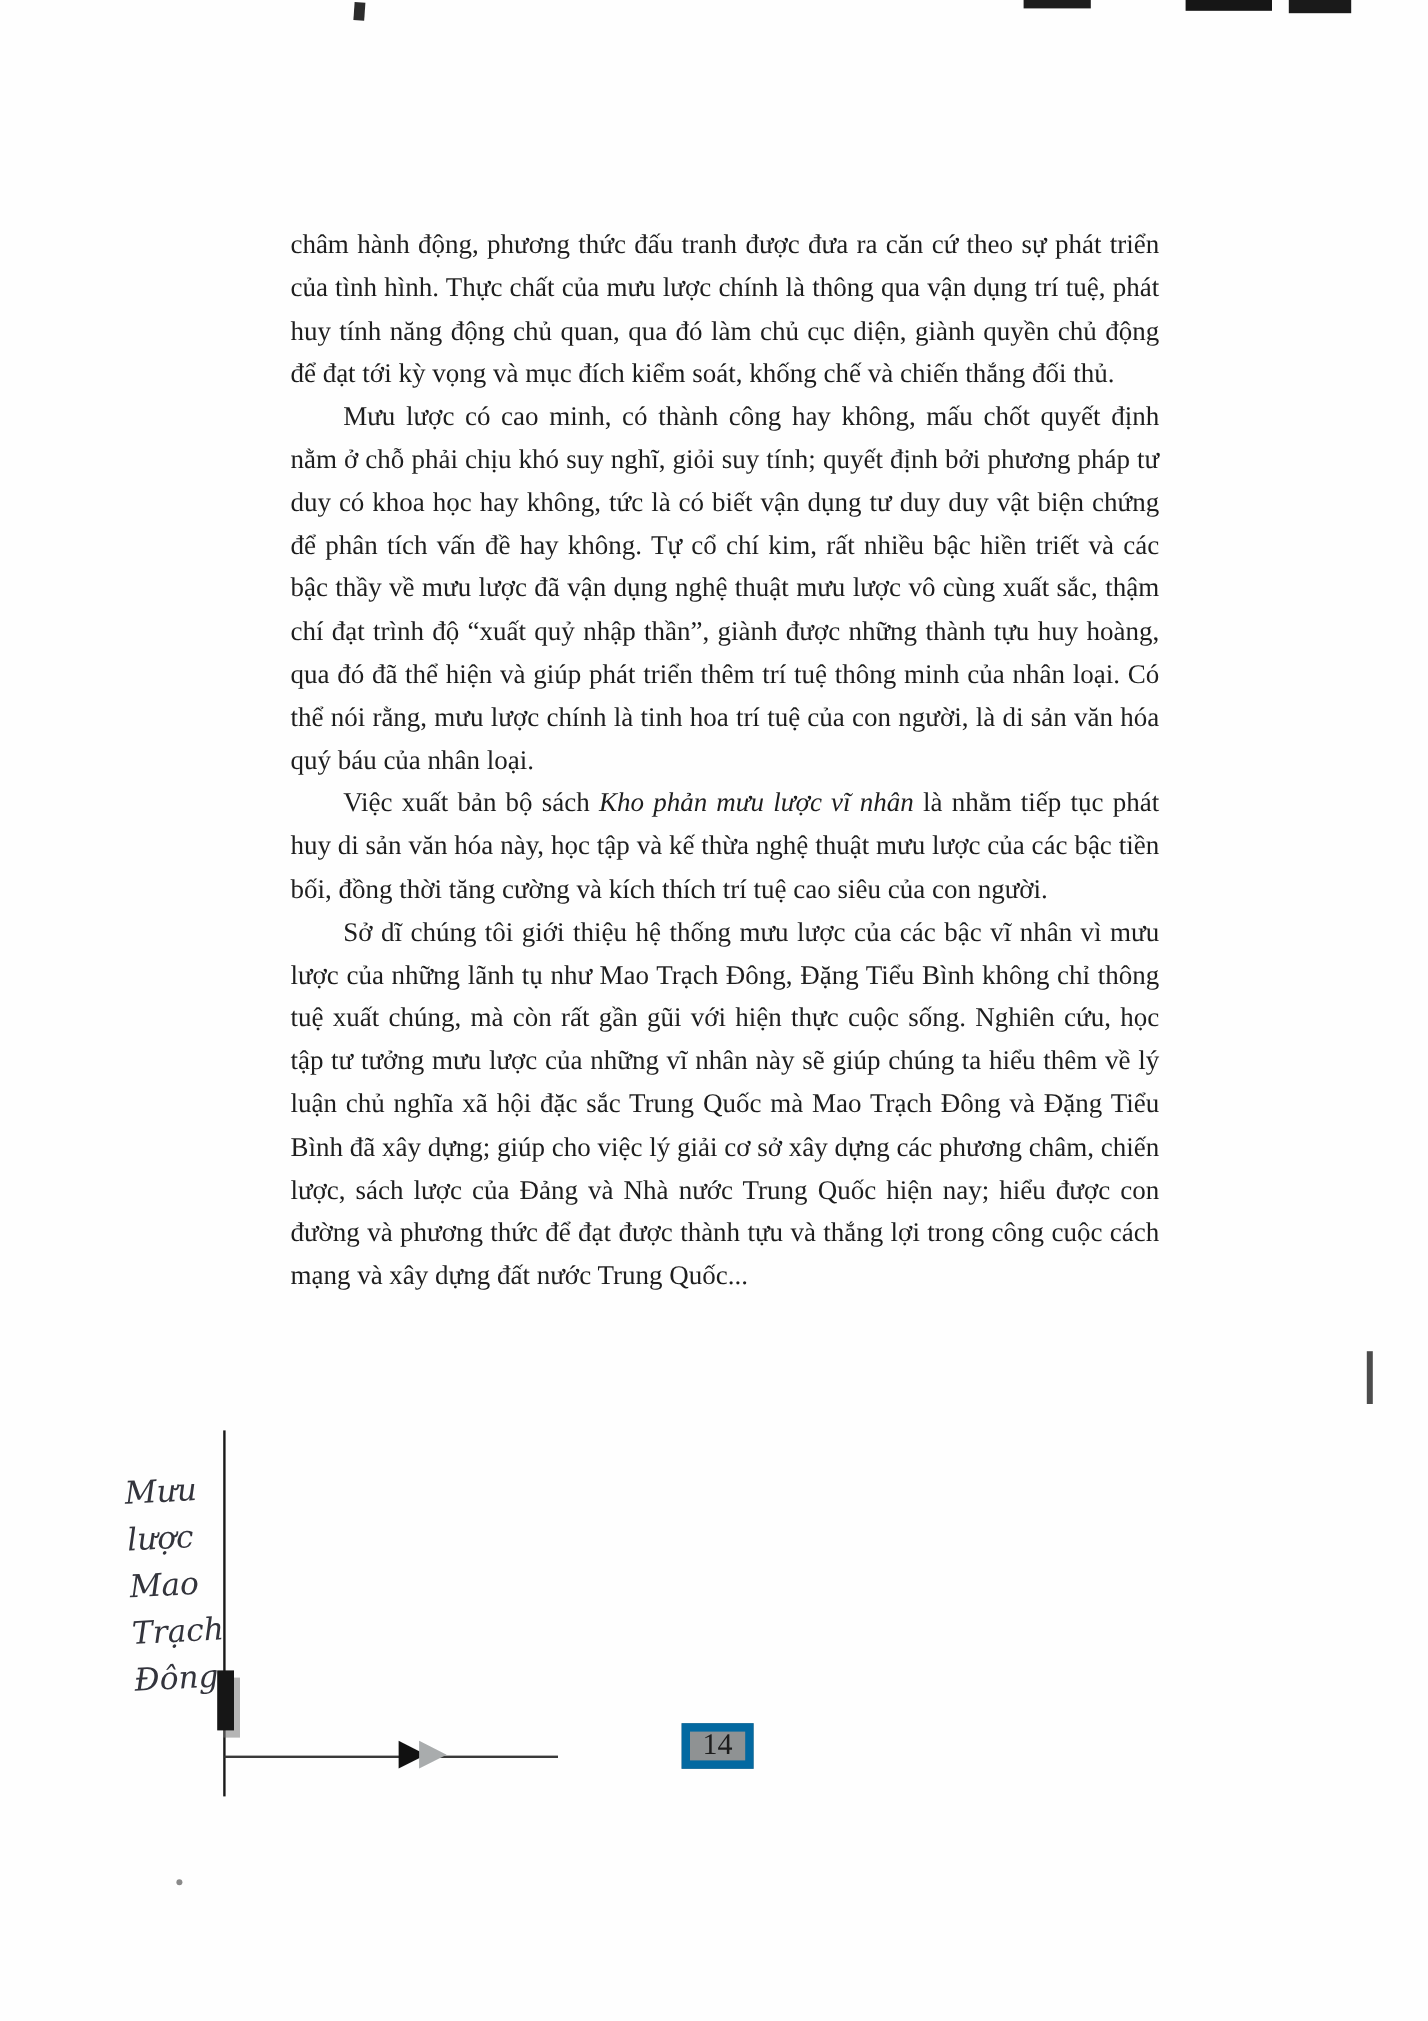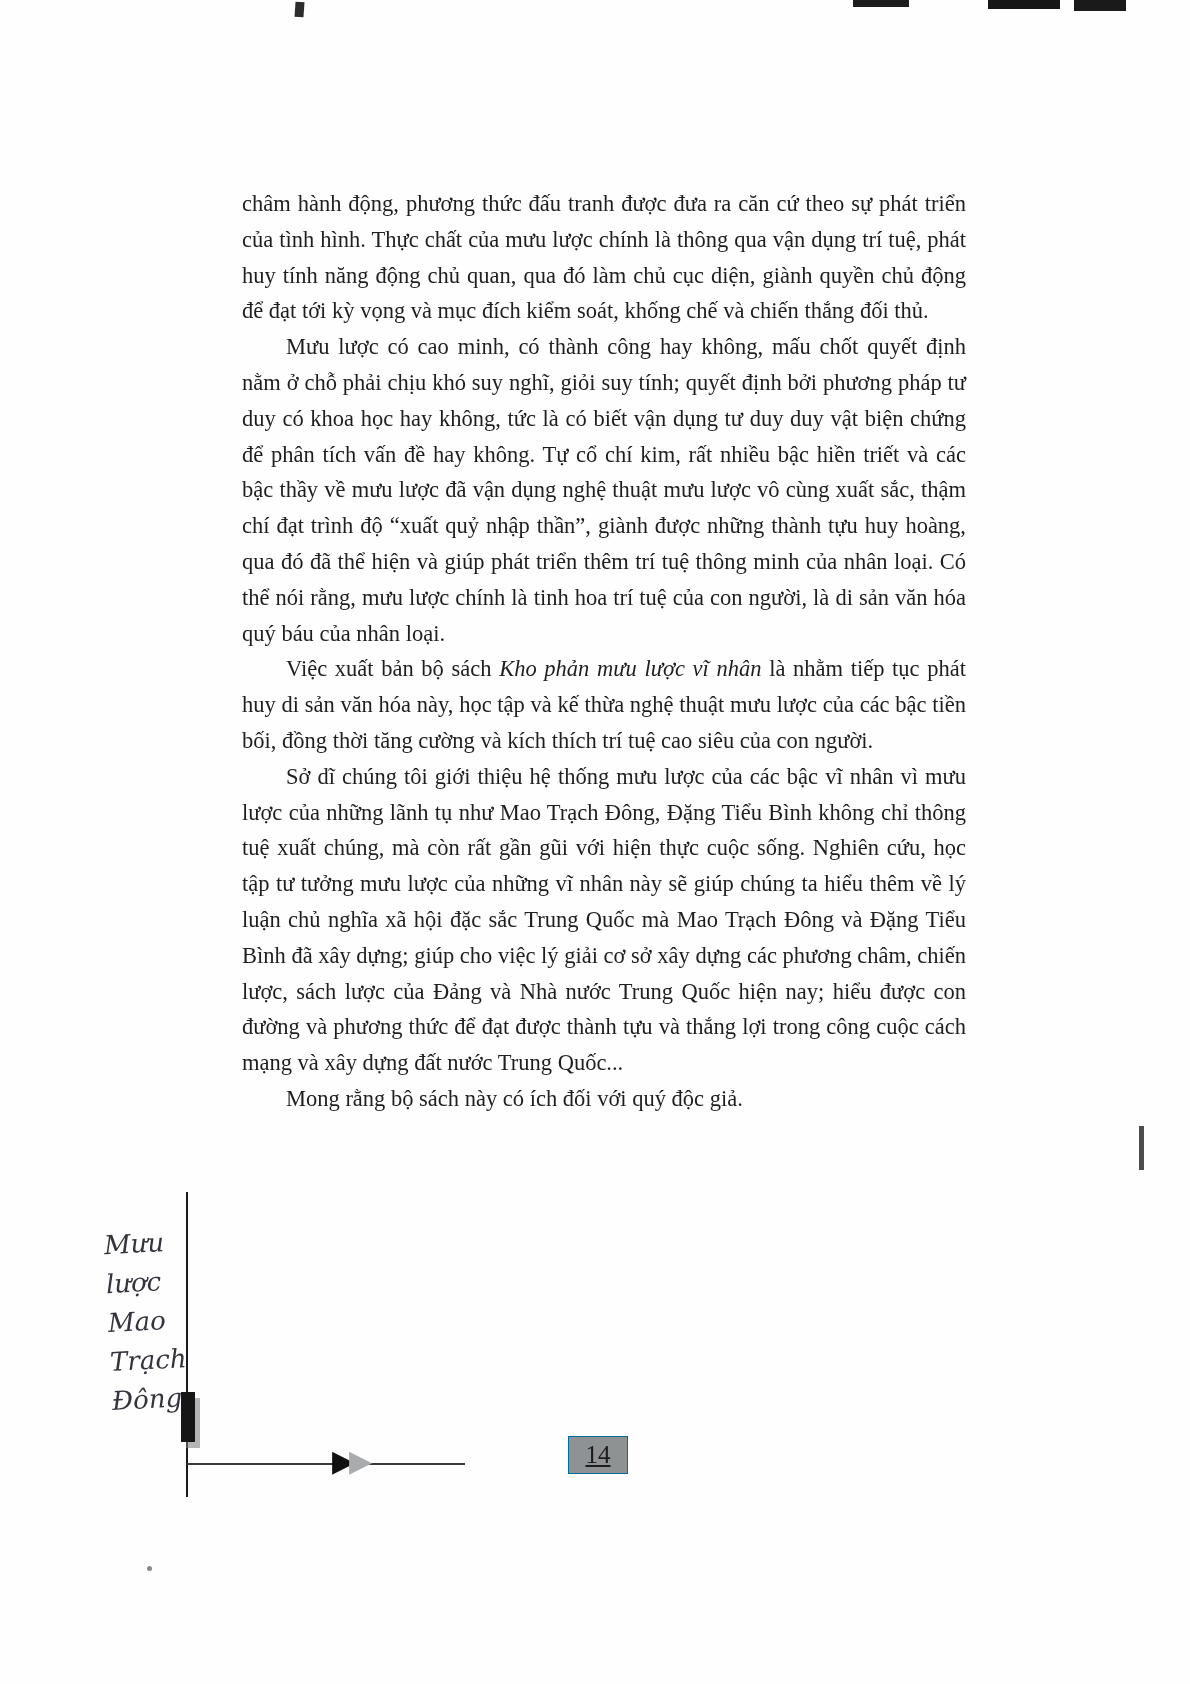--- a/index.html
+++ b/index.html
@@ -73,24 +73,24 @@
   }
   .arrow.black { color: #111111; }
   .arrow.gray  { color: #a9acad; }
 
   
   .pagenum {
     position: absolute;
     left: 568px; top: 1436px;
     width: 60px; height: 38px;
     background: #8f9293;
-    border: 1px solid #0369a1;
+    border: 7px solid #0369a1;
     box-sizing: border-box;
     display: flex; align-items: center; justify-content: center;
-    font-size: 25px; color: #1c1c1c; text-decoration: underline;
+    font-size: 25px; color: #1c1c1c;
   }
 
   
   .artifact { position: absolute; background: #222; }
   .a-top-tick   { left: 295px; top: 2px;  width: 9px;  height: 15px; background: #2c2c2c; transform: rotate(4deg); }
   .a-top-r1     { left: 853px; top: 0;    width: 56px; height: 7px;  background: #1d1d1d; }
   .a-top-r2     { left: 988px; top: 0;    width: 72px; height: 9px;  background: #161616; }
   .a-top-r3     { left: 1074px; top: 0;   width: 52px; height: 11px; background: #1a1a1a; }
   .a-right-edge { left: 1139px; top: 1126px; width: 5px; height: 44px; background: #4c4c4c; }
   .a-dot        { left: 147px; top: 1566px; width: 5px; height: 5px; background: #8a8a8a; border-radius: 50%; }
@@ -105,21 +105,20 @@
   <div class="artifact a-top-r2"></div>
   <div class="artifact a-top-r3"></div>
   <div class="artifact a-right-edge"></div>
   <div class="artifact a-dot"></div>
 
   <div class="text-block">
     <p class="para no-indent">châm hành động, phương thức đấu tranh được đưa ra căn cứ theo sự phát triển của tình hình. Thực chất của mưu lược chính là thông qua vận dụng trí tuệ, phát huy tính năng động chủ quan, qua đó làm chủ cục diện, giành quyền chủ động để đạt tới kỳ vọng và mục đích kiểm soát, khống chế và chiến thắng đối thủ.</p>
     <p class="para">Mưu lược có cao minh, có thành công hay không, mấu chốt quyết định nằm ở chỗ phải chịu khó suy nghĩ, giỏi suy tính; quyết định bởi phương pháp tư duy có khoa học hay không, tức là có biết vận dụng tư duy duy vật biện chứng để phân tích vấn đề hay không. Tự cổ chí kim, rất nhiều bậc hiền triết và các bậc thầy về mưu lược đã vận dụng nghệ thuật mưu lược vô cùng xuất sắc, thậm chí đạt trình độ “xuất quỷ nhập thần”, giành được những thành tựu huy hoàng, qua đó đã thể hiện và giúp phát triển thêm trí tuệ thông minh của nhân loại. Có thể nói rằng, mưu lược chính là tinh hoa trí tuệ của con người, là di sản văn hóa quý báu của nhân loại.</p>
     <p class="para"><span>Việc xuất bản bộ sách </span><em>Kho phản mưu lược vĩ nhân</em><span> là nhằm tiếp tục phát huy di sản văn hóa này, học tập và kế thừa nghệ thuật mưu lược của các bậc tiền bối, đồng thời tăng cường và kích thích trí tuệ cao siêu của con người.</span></p>
     <p class="para">Sở dĩ chúng tôi giới thiệu hệ thống mưu lược của các bậc vĩ nhân vì mưu lược của những lãnh tụ như Mao Trạch Đông, Đặng Tiểu Bình không chỉ thông tuệ xuất chúng, mà còn rất gần gũi với hiện thực cuộc sống. Nghiên cứu, học tập tư tưởng mưu lược của những vĩ nhân này sẽ giúp chúng ta hiểu thêm về lý luận chủ nghĩa xã hội đặc sắc Trung Quốc mà Mao Trạch Đông và Đặng Tiểu Bình đã xây dựng; giúp cho việc lý giải cơ sở xây dựng các phương châm, chiến lược, sách lược của Đảng và Nhà nước Trung Quốc hiện nay; hiểu được con đường và phương thức để đạt được thành tựu và thắng lợi trong công cuộc cách mạng và xây dựng đất nước Trung Quốc...</p>
-    <p class="para">Mong rằng bộ sách này có ích đối với quý độc giả.</p>
   </div>
 
   <div class="sidebar">
     <div class="hw">Mưu</div>
     <div class="hw">lược</div>
     <div class="hw">Mao</div>
     <div class="hw">Trạch</div>
     <div class="hw">Đông</div>
   </div>
 

